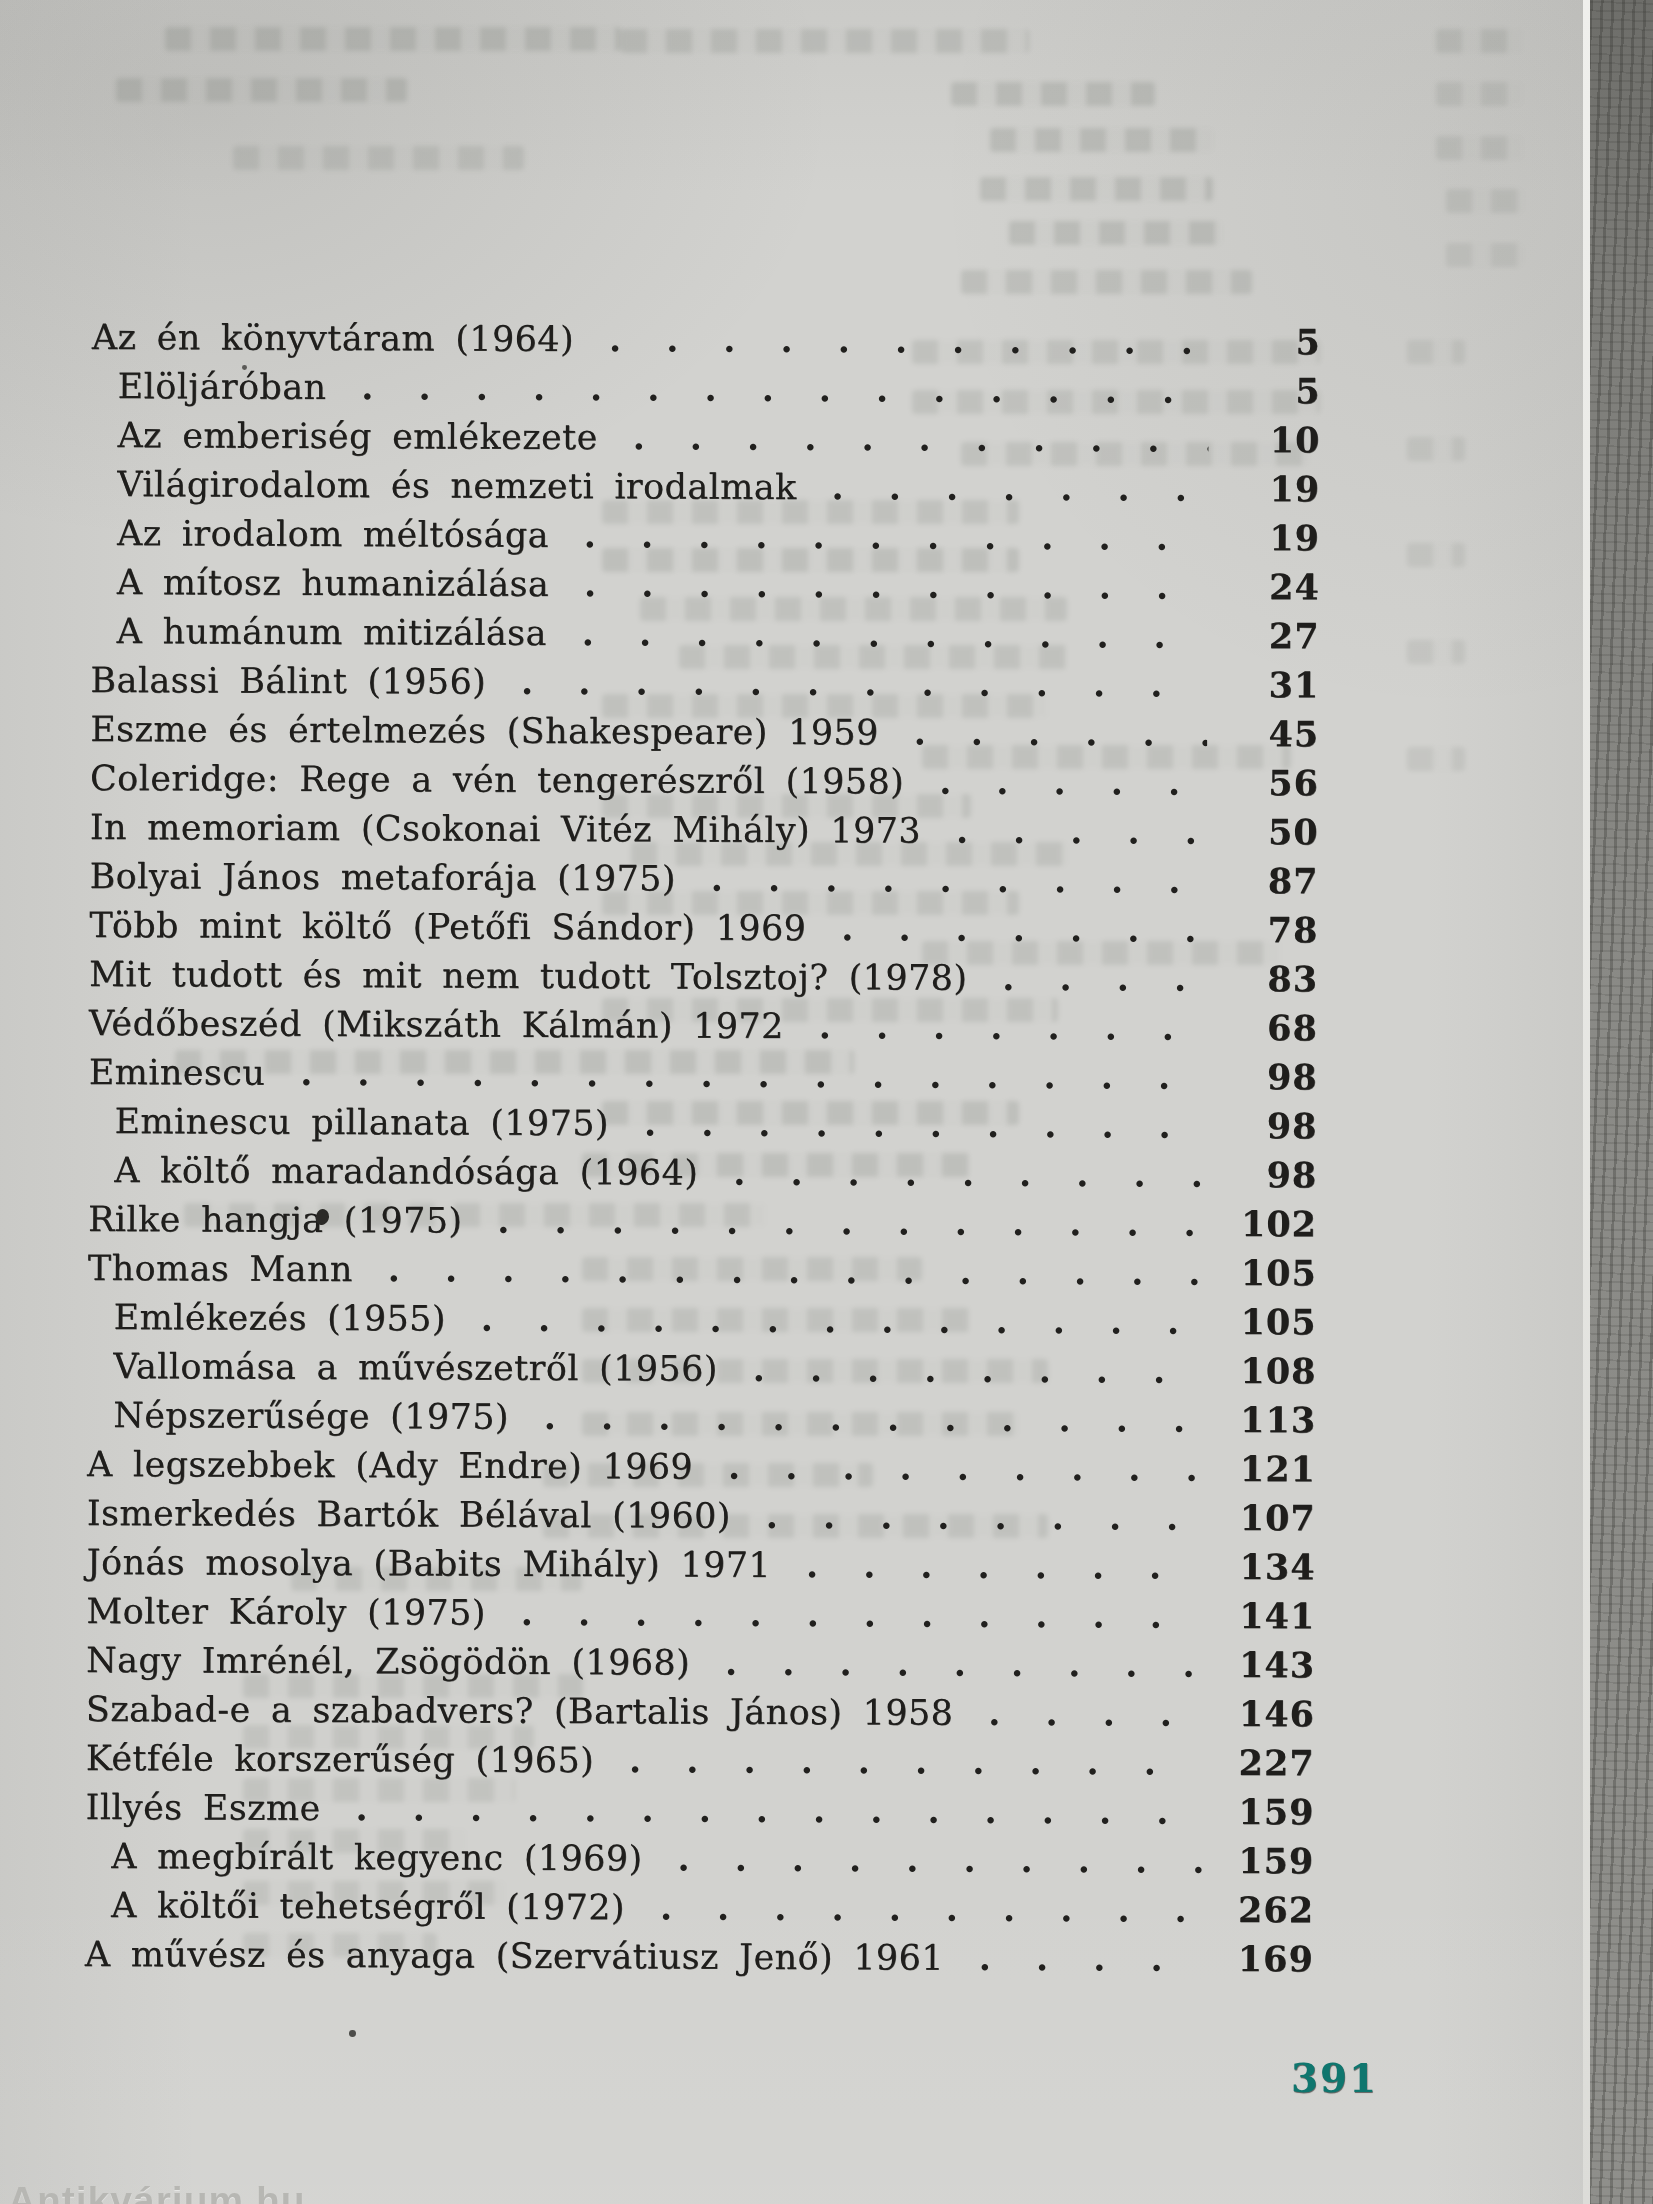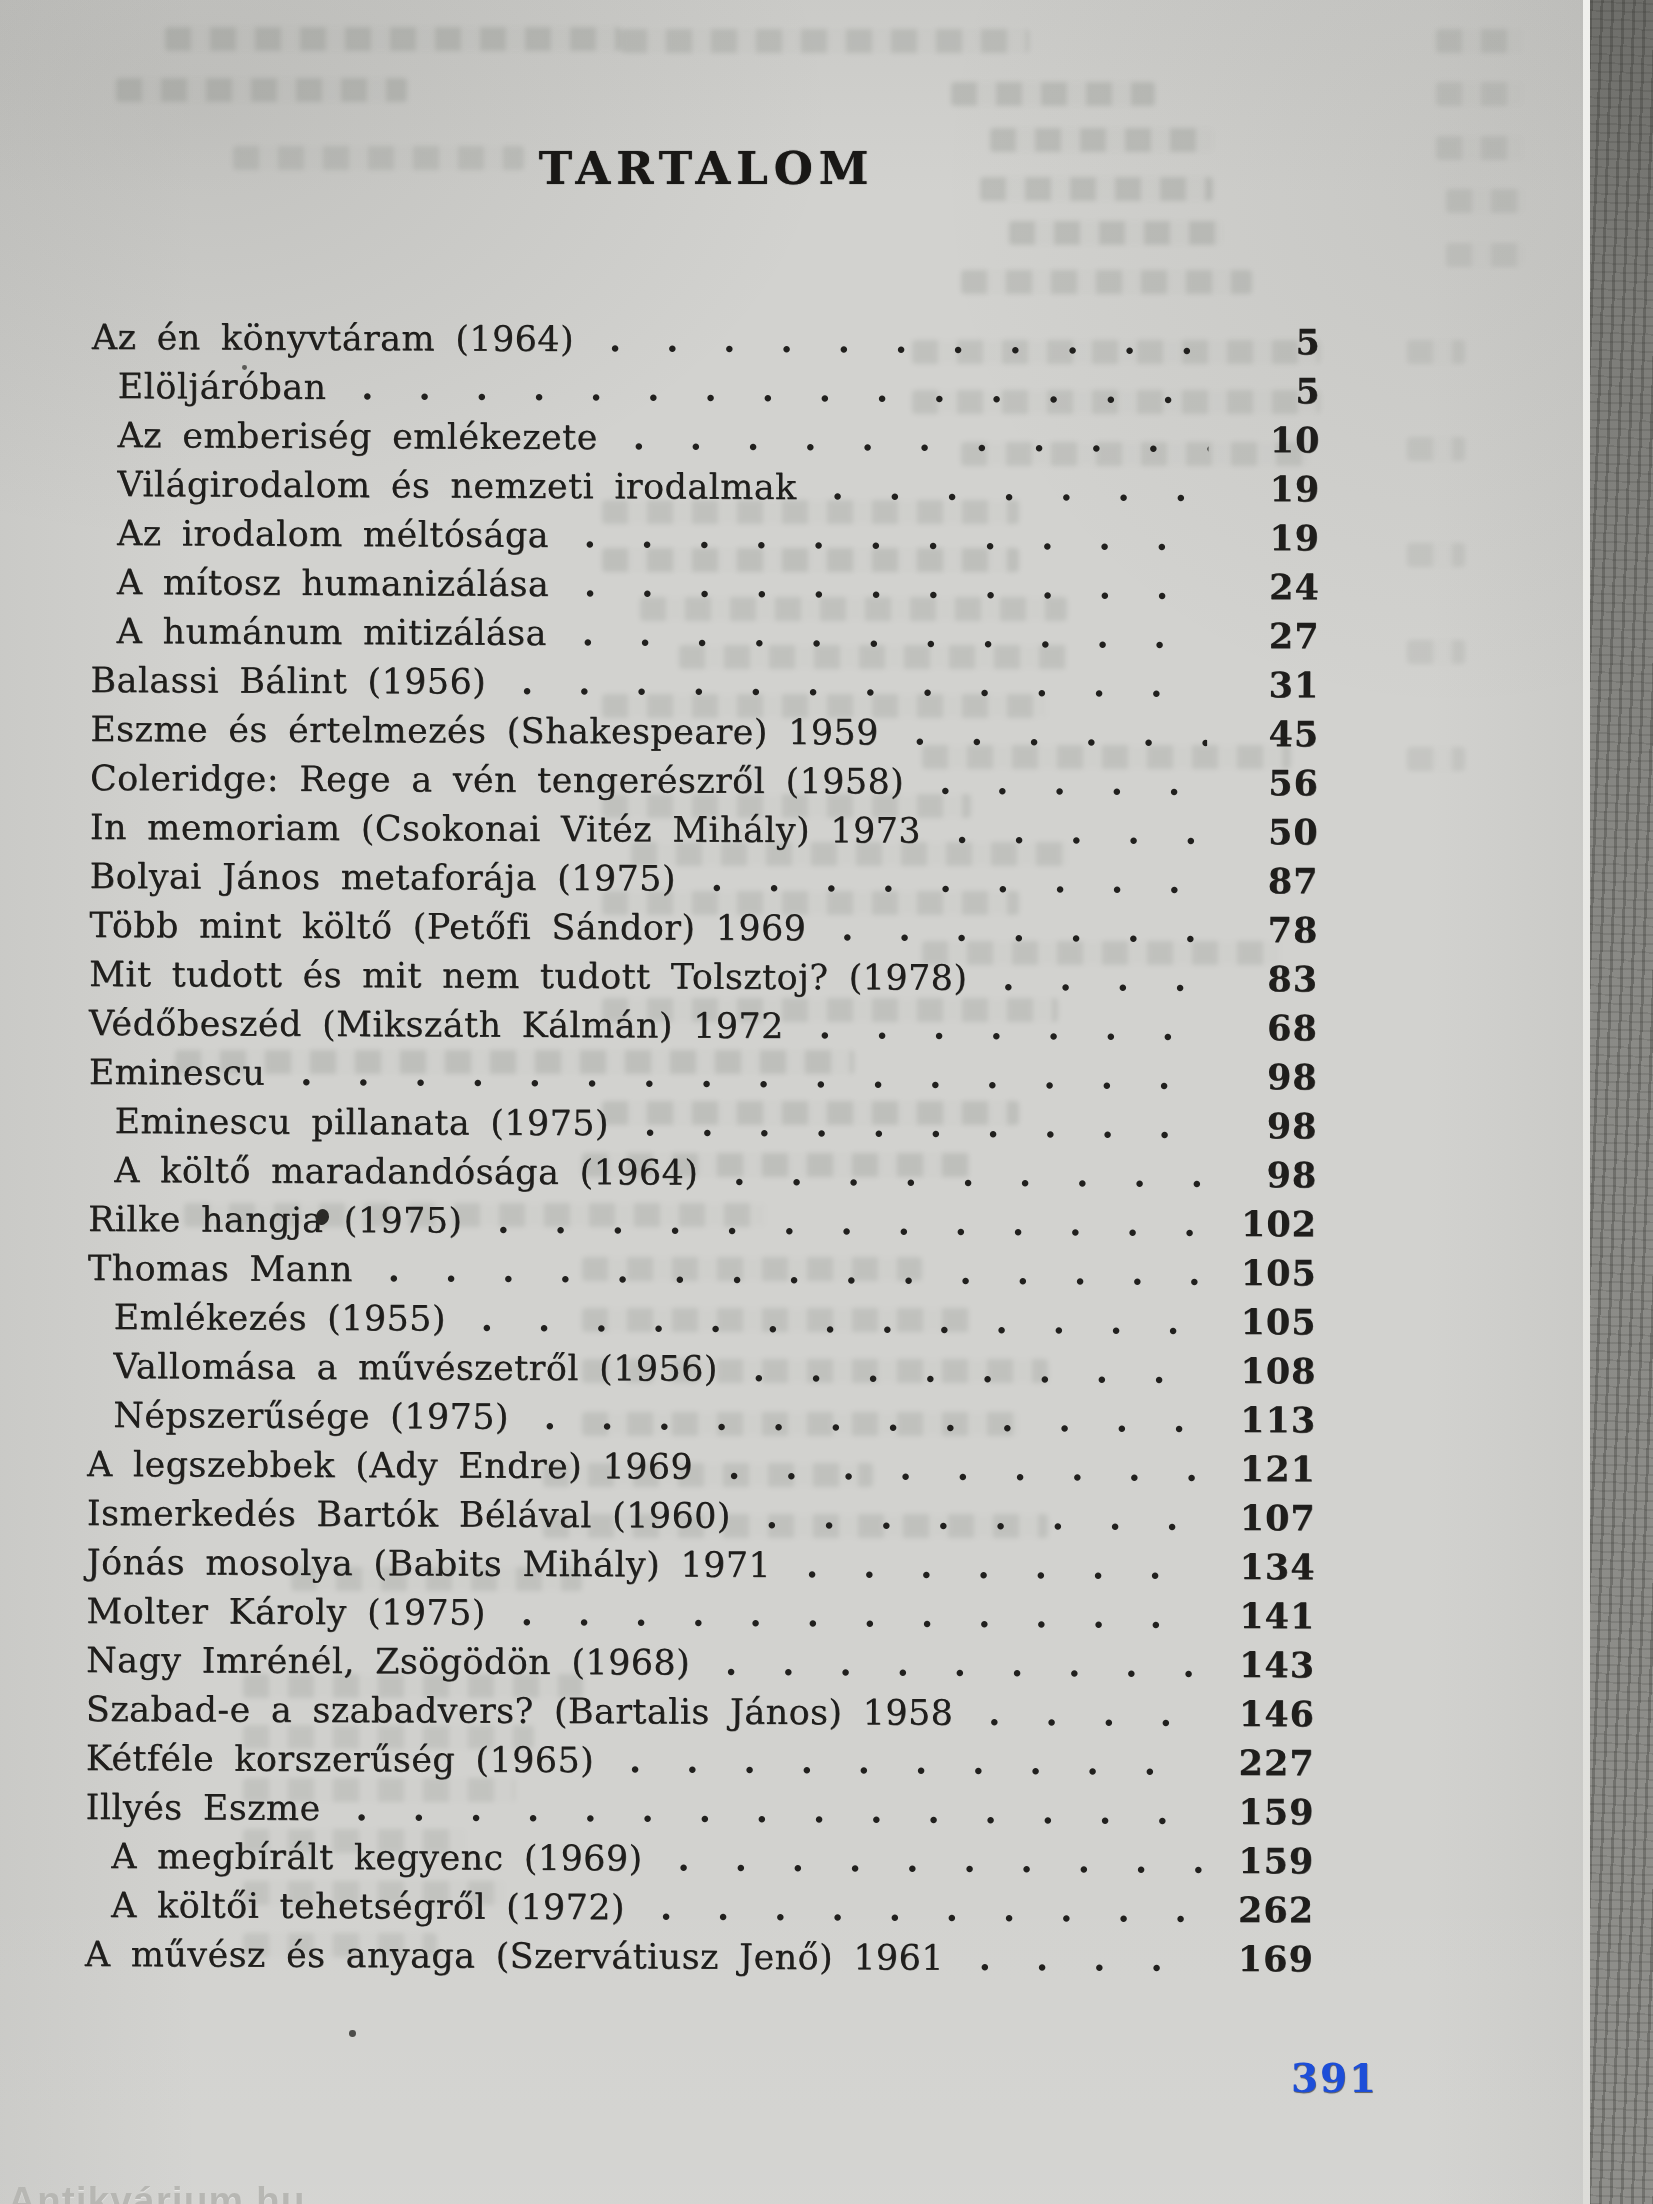--- a/index.html
+++ b/index.html
@@ -54,21 +54,21 @@
     letter-spacing:45px;font-weight:bold;color:#21201e;
   }
   .row .p{
     flex:none;width:85px;text-align:right;
     font-weight:bold;letter-spacing:1px;
     text-shadow:0.4px 0.4px 0.6px rgba(28,27,25,0.6);
   }
   .pageno{
     position:absolute;top:2055px;left:1203px;width:175px;
     text-align:right;font-size:39px;font-weight:bold;letter-spacing:1.9px;
-    color:#1d4ed8;text-shadow:0.5px 0.5px 0.7px rgba(28,27,25,0.6);
+    color:#0f766e;text-shadow:0.5px 0.5px 0.7px rgba(28,27,25,0.6);
   }
   .watermark{
     position:absolute;top:2179px;left:7.8px;
     font-family:"Liberation Sans","DejaVu Sans",sans-serif;
     font-weight:bold;font-size:39px;letter-spacing:1px;
     color:#b7b7b3;text-shadow:0 1px 1px rgba(255,255,255,0.5);
   }
   .speck{position:absolute;background:#2b2a27;border-radius:50%;}
   .speck.s1{left:316px;top:1209px;width:12.6px;height:15.5px;transform:rotate(20deg);border-radius:45% 55% 50% 50%;}
   .speck.s2{left:349px;top:2030px;width:6.8px;height:6.8px;opacity:.8;}
@@ -138,21 +138,20 @@
       <div class="ghost" style="left: 1436px; top: 136px; width: 87px; opacity: 0.35;"></div>
       <div class="ghost" style="left: 1446px; top: 189px; width: 78px; opacity: 0.35;"></div>
       <div class="ghost" style="left: 1446px; top: 243px; width: 78px; opacity: 0.3;"></div>
       <div class="ghost" style="left: 1407px; top: 340px; width: 58px; opacity: 0.3;"></div>
       <div class="ghost" style="left: 1407px; top: 437px; width: 58px; opacity: 0.3;"></div>
       <div class="ghost" style="left: 1407px; top: 543px; width: 58px; opacity: 0.3;"></div>
       <div class="ghost" style="left: 1407px; top: 640px; width: 58px; opacity: 0.3;"></div>
       <div class="ghost" style="left: 1407px; top: 747px; width: 58px; opacity: 0.3;"></div>
     </div>
 
-  <h1 class="title">TARTALOM</h1>
 
   <div class="toc" id="toc">
       <div class="row">
         <span class="t">Az én könyvtáram (1964)</span>
         <span class="leader">..............................</span>
         <span class="p">5</span>
       </div>
       <div class="row sub">
         <span class="t">Elöljáróban</span>
         <span class="leader">..............................</span>

